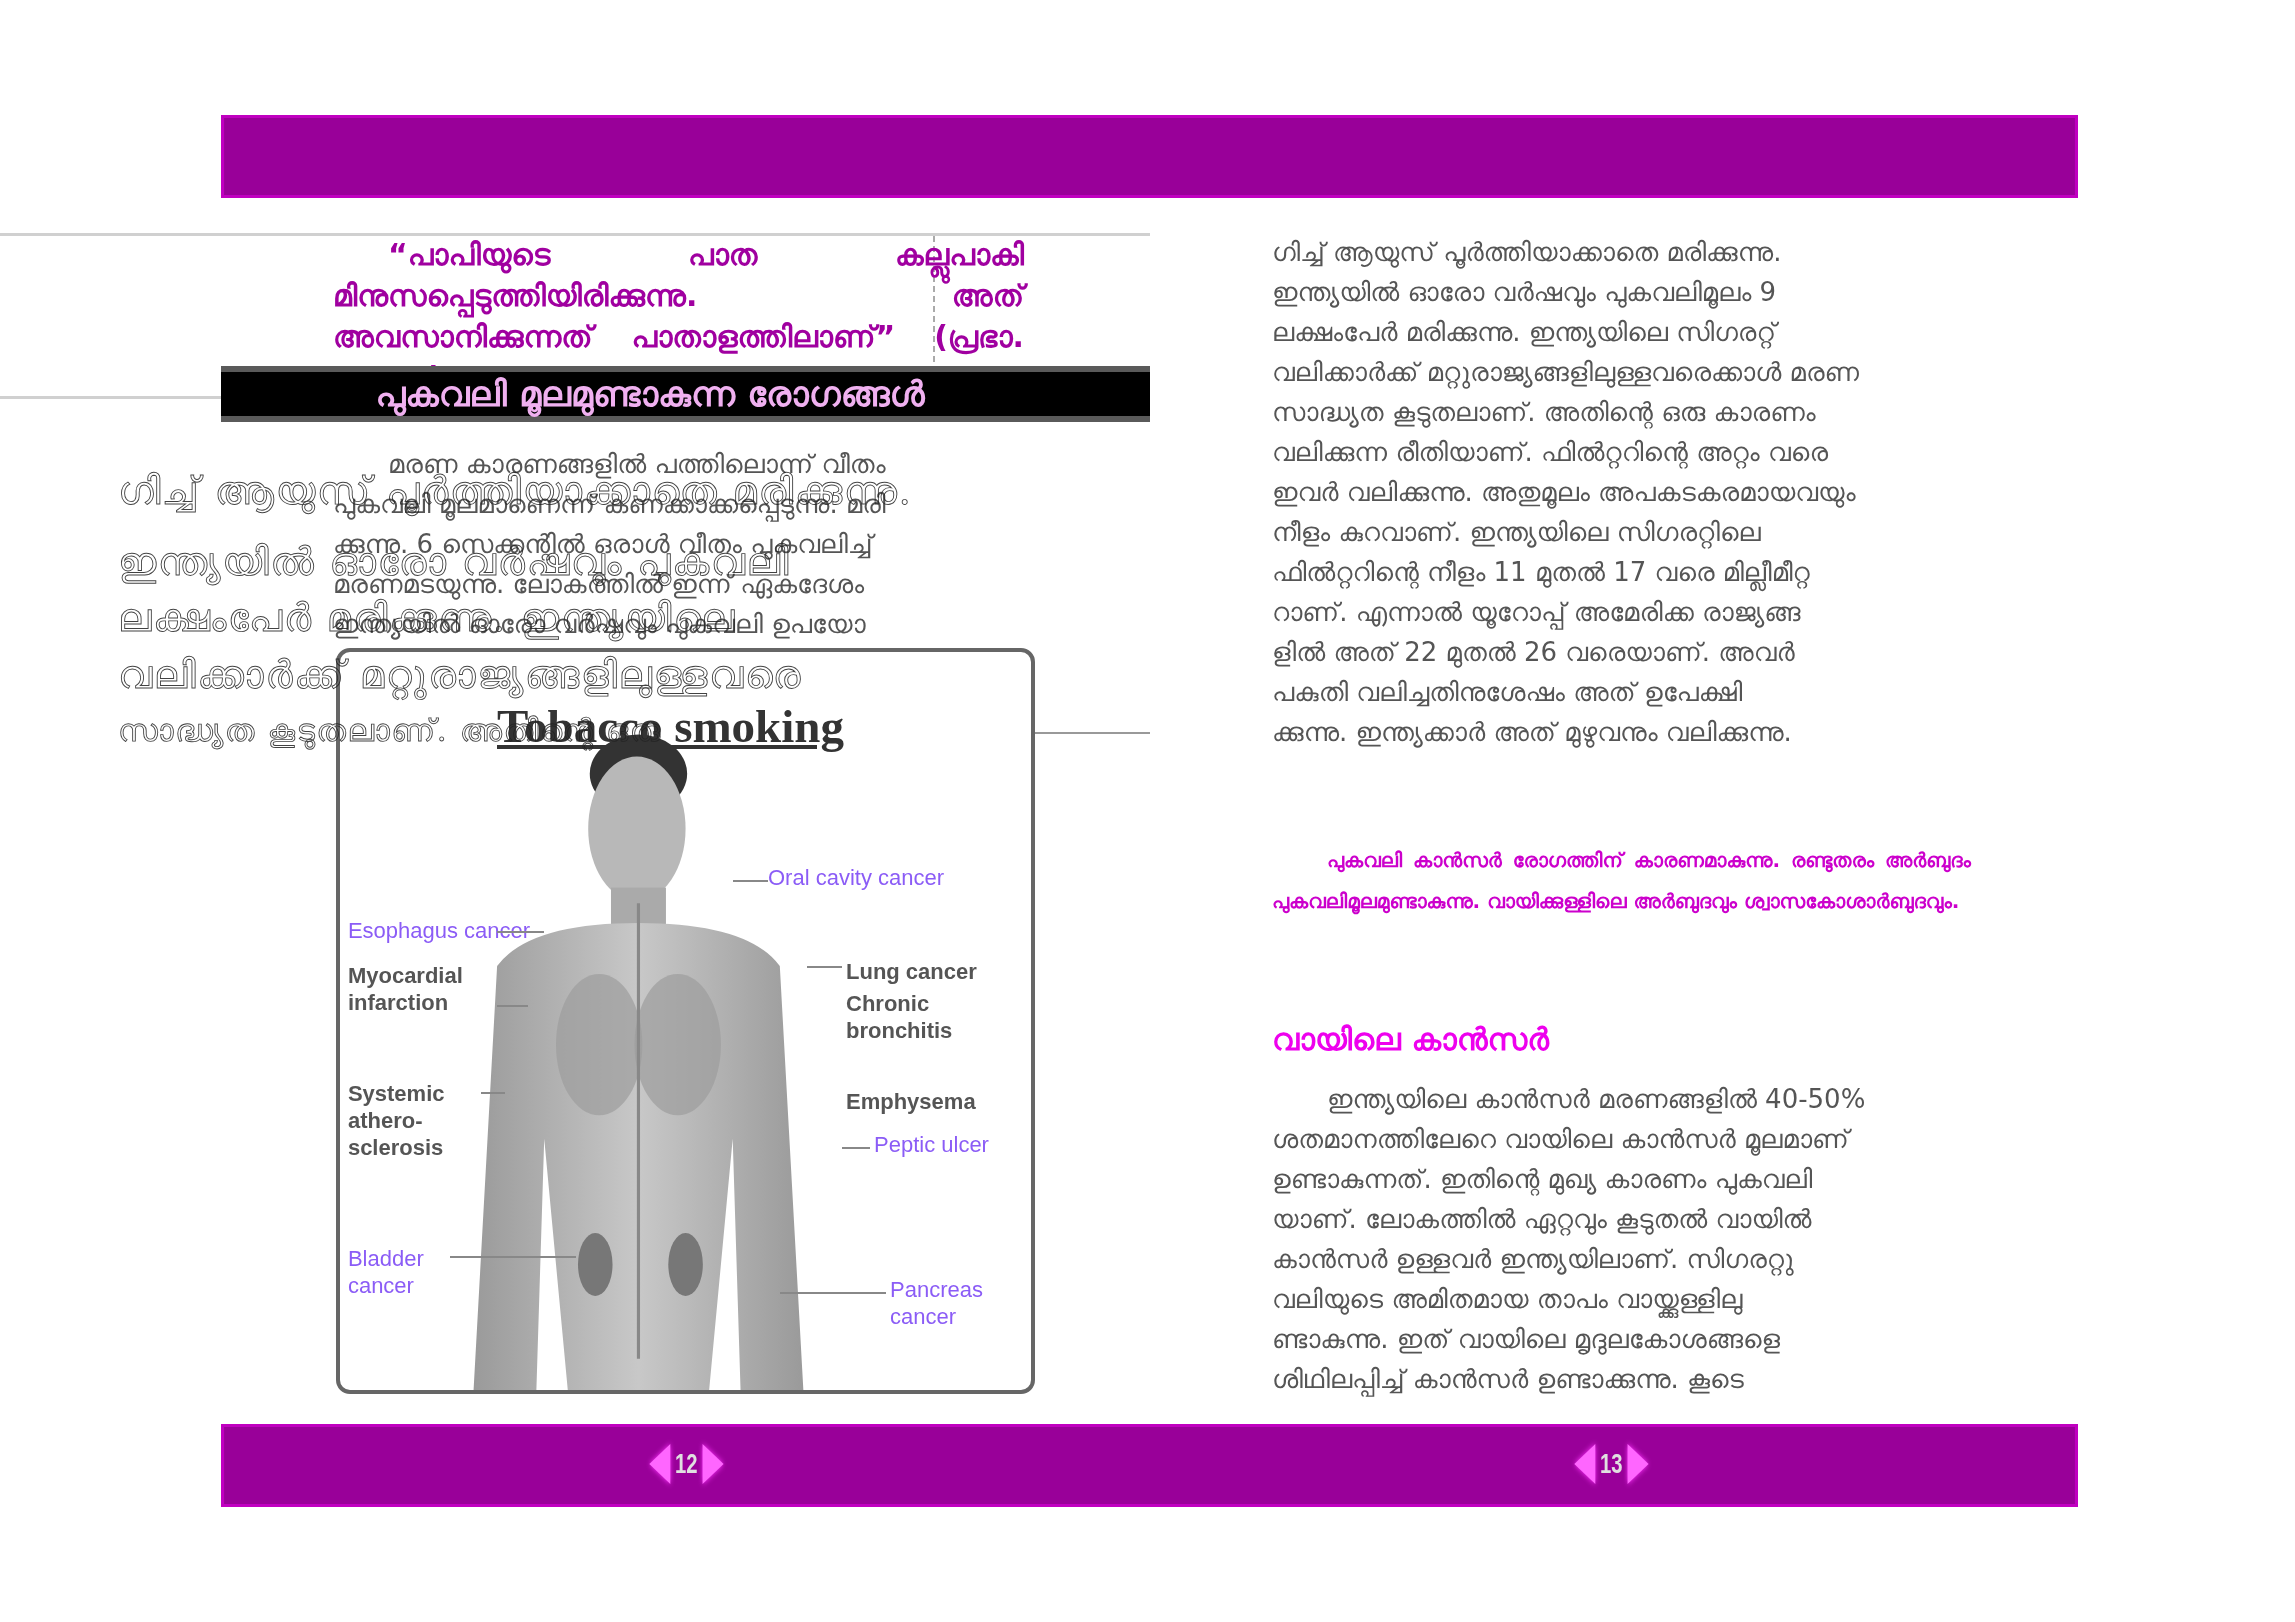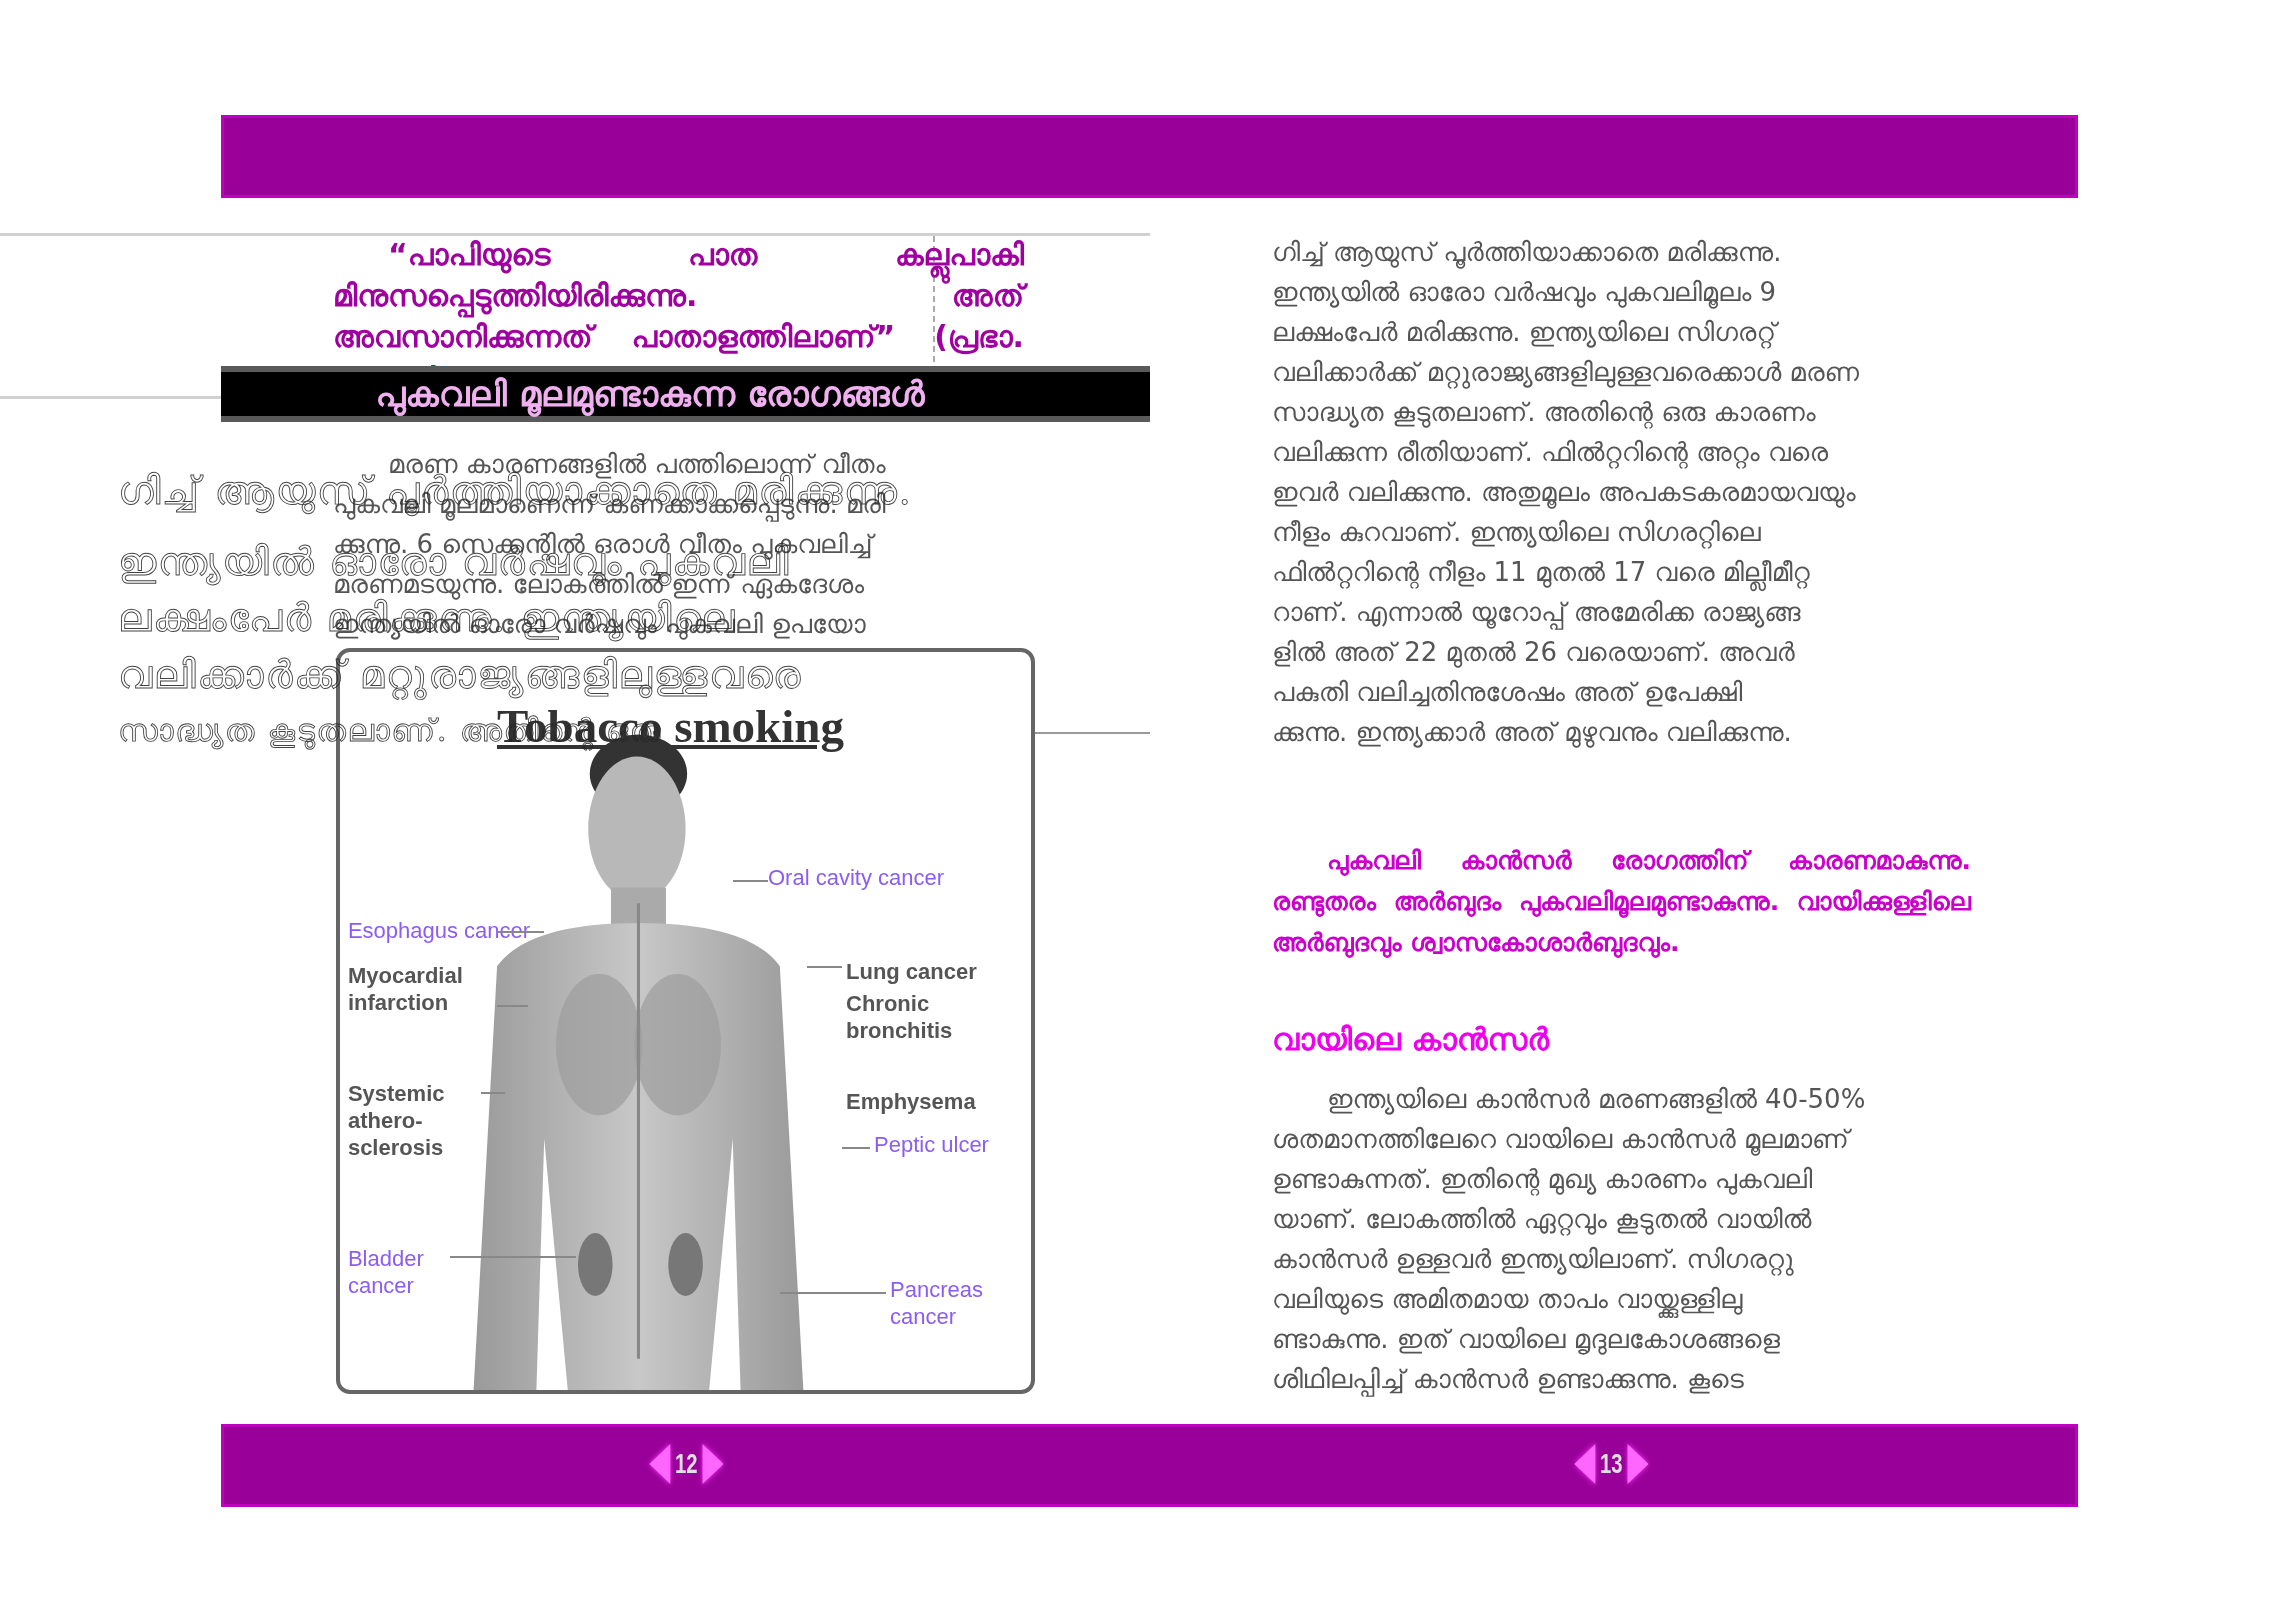--- a/index.html
+++ b/index.html
@@ -44,21 +44,21 @@
       border-radius:14px; box-sizing:border-box; background:#fff; overflow:hidden;
     }
     .fig-title { left:157px; top:47px; font-size:47px; font-weight:bold; color:#333; font-family:Liberation Serif, serif; text-decoration:underline; }
     .fig-label { position:absolute; font-family:"Liberation Sans", sans-serif; font-size:22px; color:#8b5cf6; line-height:27px; }
     .fig-label.dark { color:#555; font-weight:bold; }
     .leader { position:absolute; height:2.4px; background:#888; }
     .body-silhouette { position:absolute; }
     .right-body { left:1272px; top:232px; width:699px; }
     .right-body p { margin:0; }
     .right-pink {
-      left:1272px; top:840px; width:699px; color:#cc00cc; font-size:25px; font-weight:bold;
+      left:1272px; top:840px; width:699px; color:#cc00cc; font-size:20px; font-weight:bold;
       line-height:41px; text-align:justify; text-indent:55px;
     }
     .subhead { left:1272px; top:1021px; color:#ee00ee; font-size:31px; font-weight:bold; }
     .right-body2 { left:1272px; top:1079px; width:699px; }
     .right-body2 p { margin:0; text-indent:55px; }
     .dash-v { width:0; border-left:2.4px dashed #aaa; }
   </style>
 </head>
 <body>
 

